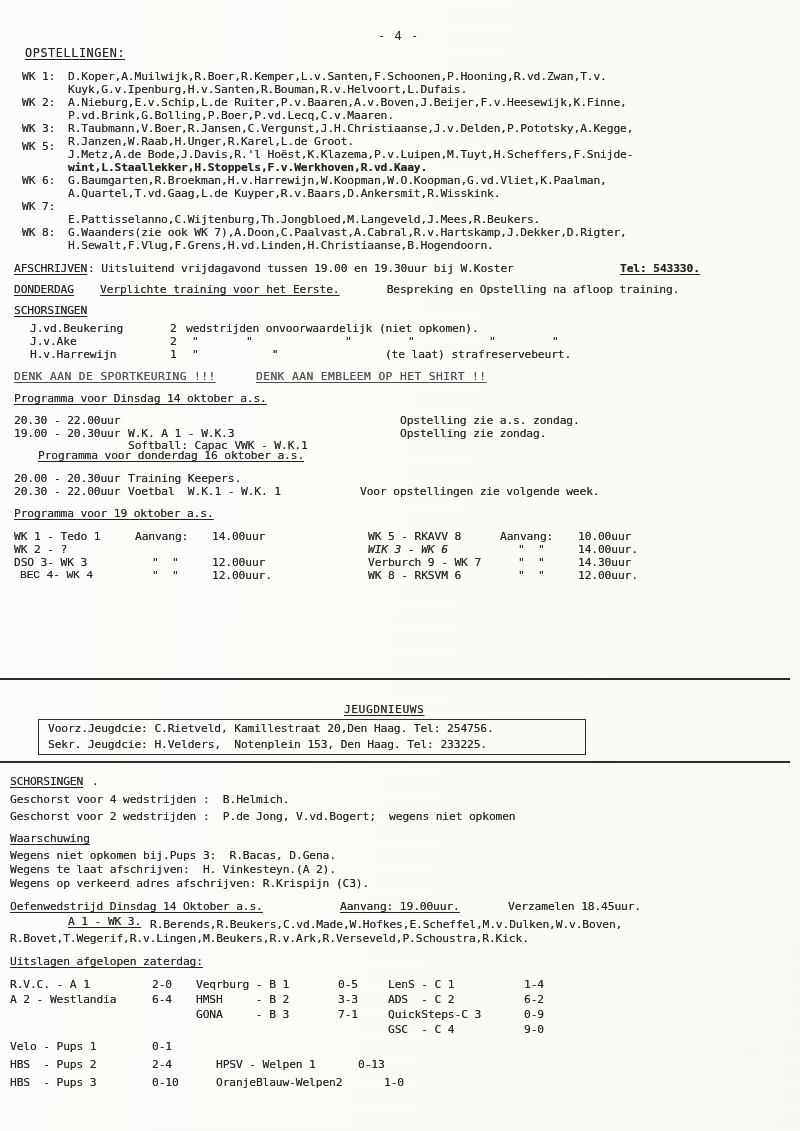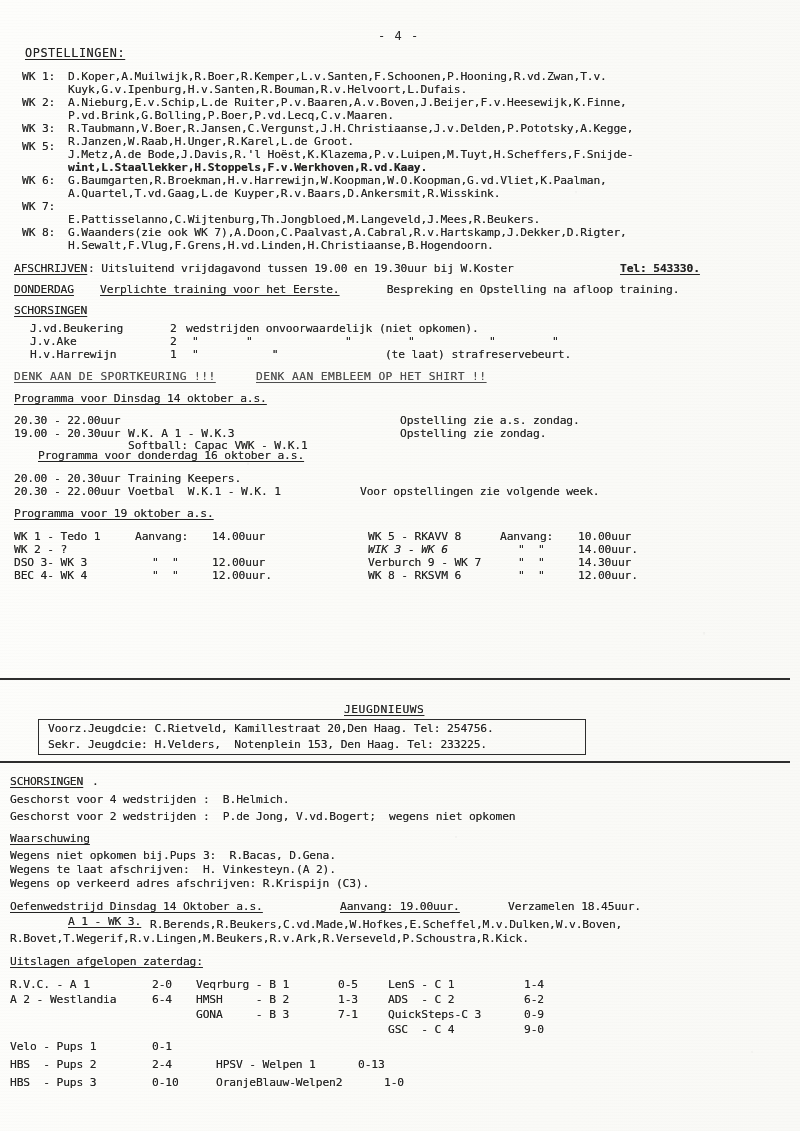--- a/index.html
+++ b/index.html
@@ -151,21 +151,21 @@
   <div class="ink" style="left:14px;top:530px;">WK 1 - Tedo 1</div>
   <div class="ink" style="left:135px;top:530px;">Aanvang:</div>
   <div class="ink" style="left:212px;top:530px;">14.00uur</div>
 
   <div class="ink" style="left:14px;top:543px;">WK 2 - ?</div>
 
   <div class="ink" style="left:14px;top:556px;">DSO 3- WK 3</div>
   <div class="ink" style="left:152px;top:556px;">"  "</div>
   <div class="ink" style="left:212px;top:556px;">12.00uur</div>
 
-  <div class="ink" style="left:14px;top:569px;">BEC 4- WK 4</div>
+  <div class="ink" style="left:20px;top:569px;font-family:Liberation Mono, monospace;">BEC 4- WK 4</div>
   <div class="ink" style="left:152px;top:569px;">"  "</div>
   <div class="ink" style="left:212px;top:569px;">12.00uur.</div>
 
   <div class="ink" style="left:368px;top:530px;">WK 5 - RKAVV 8</div>
   <div class="ink" style="left:500px;top:530px;">Aanvang:</div>
   <div class="ink" style="left:578px;top:530px;">10.00uur</div>
 
   <div class="ink" style="left:368px;top:543px;font-style:italic;">WIK 3 - WK 6</div>
   <div class="ink" style="left:518px;top:543px;">"  "</div>
   <div class="ink" style="left:578px;top:543px;">14.00uur.</div>
@@ -210,21 +210,21 @@
   <div class="ink u" style="left:10px;top:955px;">Uitslagen afgelopen zaterdag:</div>
 
   <div class="ink" style="left:10px;top:978px;">R.V.C. - A 1</div>
   <div class="ink" style="left:152px;top:978px;">2-0</div>
   <div class="ink" style="left:10px;top:993px;">A 2 - Westlandia</div>
   <div class="ink" style="left:152px;top:993px;">6-4</div>
 
   <div class="ink" style="left:196px;top:978px;">Veqrburg - B 1</div>
   <div class="ink" style="left:338px;top:978px;">0-5</div>
   <div class="ink" style="left:196px;top:993px;">HMSH     - B 2</div>
-  <div class="ink" style="left:338px;top:993px;">1-3</div>
+  <div class="ink" style="left:338px;top:993px;">3-3</div>
   <div class="ink" style="left:196px;top:1008px;">GONA     - B 3</div>
   <div class="ink" style="left:338px;top:1008px;">7-1</div>
 
   <div class="ink" style="left:388px;top:978px;">LenS - C 1</div>
   <div class="ink" style="left:524px;top:978px;">1-4</div>
   <div class="ink" style="left:388px;top:993px;">ADS  - C 2</div>
   <div class="ink" style="left:524px;top:993px;">6-2</div>
   <div class="ink" style="left:388px;top:1008px;">QuickSteps-C 3</div>
   <div class="ink" style="left:524px;top:1008px;">0-9</div>
   <div class="ink" style="left:388px;top:1023px;">GSC  - C 4</div>

